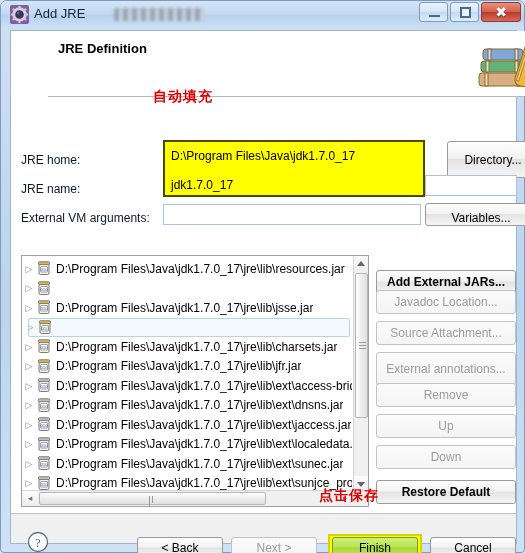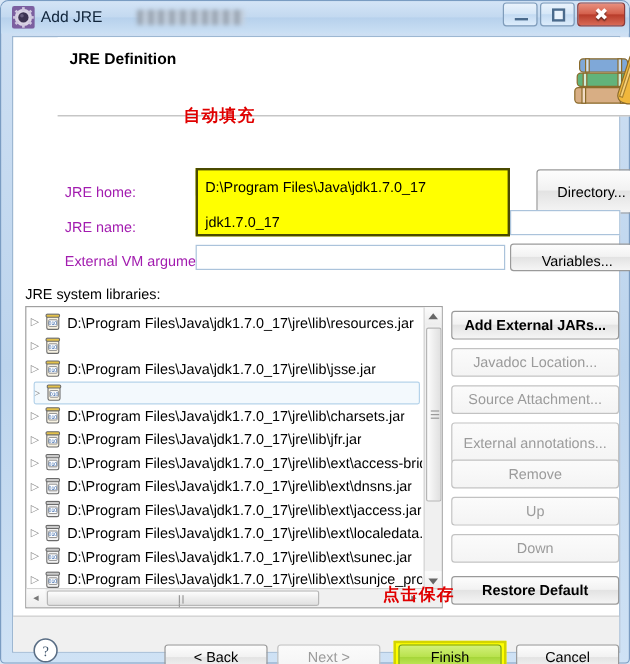--- a/index.html
+++ b/index.html
@@ -83,21 +83,21 @@
   }
   
   #anno-save{
     position:absolute;left:318px;top:486px;
     font-family:"DejaVu Sans",sans-serif;
     font-size:14px;font-weight:bold;color:#e00000;
     letter-spacing:1px;white-space:nowrap;z-index:40;
   }
 
   
-  .flabel{position:absolute;font-size:12px;color:#a21caf;white-space:nowrap;margin-left:33px;}
+  .flabel{position:absolute;font-size:12px;color:#0f172a;white-space:nowrap;}
   .tbox{
     position:absolute;box-sizing:border-box;height:21px;
     background:#fff;border:1px solid #abc3db;
     font-size:12px;color:#000;line-height:19px;padding-left:4px;
     white-space:nowrap;overflow:hidden;
   }
   #yellow-overlay{
     position:absolute;left:152px;top:109px;width:262px;height:57px;
     background:#ffff00;border:2px solid #4a4a00;box-sizing:border-box;z-index:5;
   }
@@ -267,21 +267,20 @@
     <span class="ytext" style="left:160px;top:147px;">jdk1.7.0_17</span>
 
     <span class="flabel" style="left:10px;top:180px;">External VM arguments:</span>
     <div class="tbox" style="left:152px;top:173px;width:258px;">
       <span></span>
     </div>
     <div class="btn" style="left:414px;top:172px;width:112px;height:23px;align-items:flex-end;">
       <span>Variables...</span>
     </div>
 
-    <span id="list-label">JRE system libraries:</span>
 
     <div id="listbox">
       <div id="rows">
           <div class="row" style="top: 3px;">
             <span class="arrow">▷</span>
             <span class="jar"><svg width="16" height="15" viewBox="0 0 16 15">
                 <rect x="3" y="2.5" width="10" height="11" rx="1.4" fill="#f7f2e2" stroke="#6b6b6b" stroke-width="0.9"></rect>
                 <rect x="2.4" y="0.8" width="11.2" height="2.6" rx="1" fill="#e3c14a" stroke="#6b6b6b" stroke-width="0.9"></rect>
                 <rect x="4.6" y="5.5" width="7" height="5.5" rx="0.6" fill="#fff" stroke="#7a7a7a" stroke-width="0.7"></rect>
                 <text x="8.1" y="10" font-size="4.4" text-anchor="middle" fill="#2b5ea8" font-family="Liberation Sans, sans-serif">010</text>
@@ -421,21 +420,21 @@
               <i></i>
               <i></i>
               <i></i>
             </span>
         </div>
         <div class="hbtn" id="hsb-r">▸</div>
       </div>
     </div>
 
     <div id="side-buttons">
-        <div class="btn" style="left: 365px; top: 228px; width: 140px; height: 24px; font-weight: bold;">
+        <div class="btn" style="left: 365px; top: 239px; width: 140px; height: 24px; font-weight: bold;">
           <span>Add External JARs...</span>
         </div>
         <div class="btn disabled" style="left: 365px; top: 259px; width: 140px; height: 24px;">
           <span>Javadoc Location...</span>
         </div>
         <div class="btn disabled" style="left: 365px; top: 290px; width: 140px; height: 24px;">
           <span>Source Attachment...</span>
         </div>
         <div class="btn disabled" style="left: 365px; top: 321px; width: 140px; height: 34px;">
           <span>External annotations...</span>

